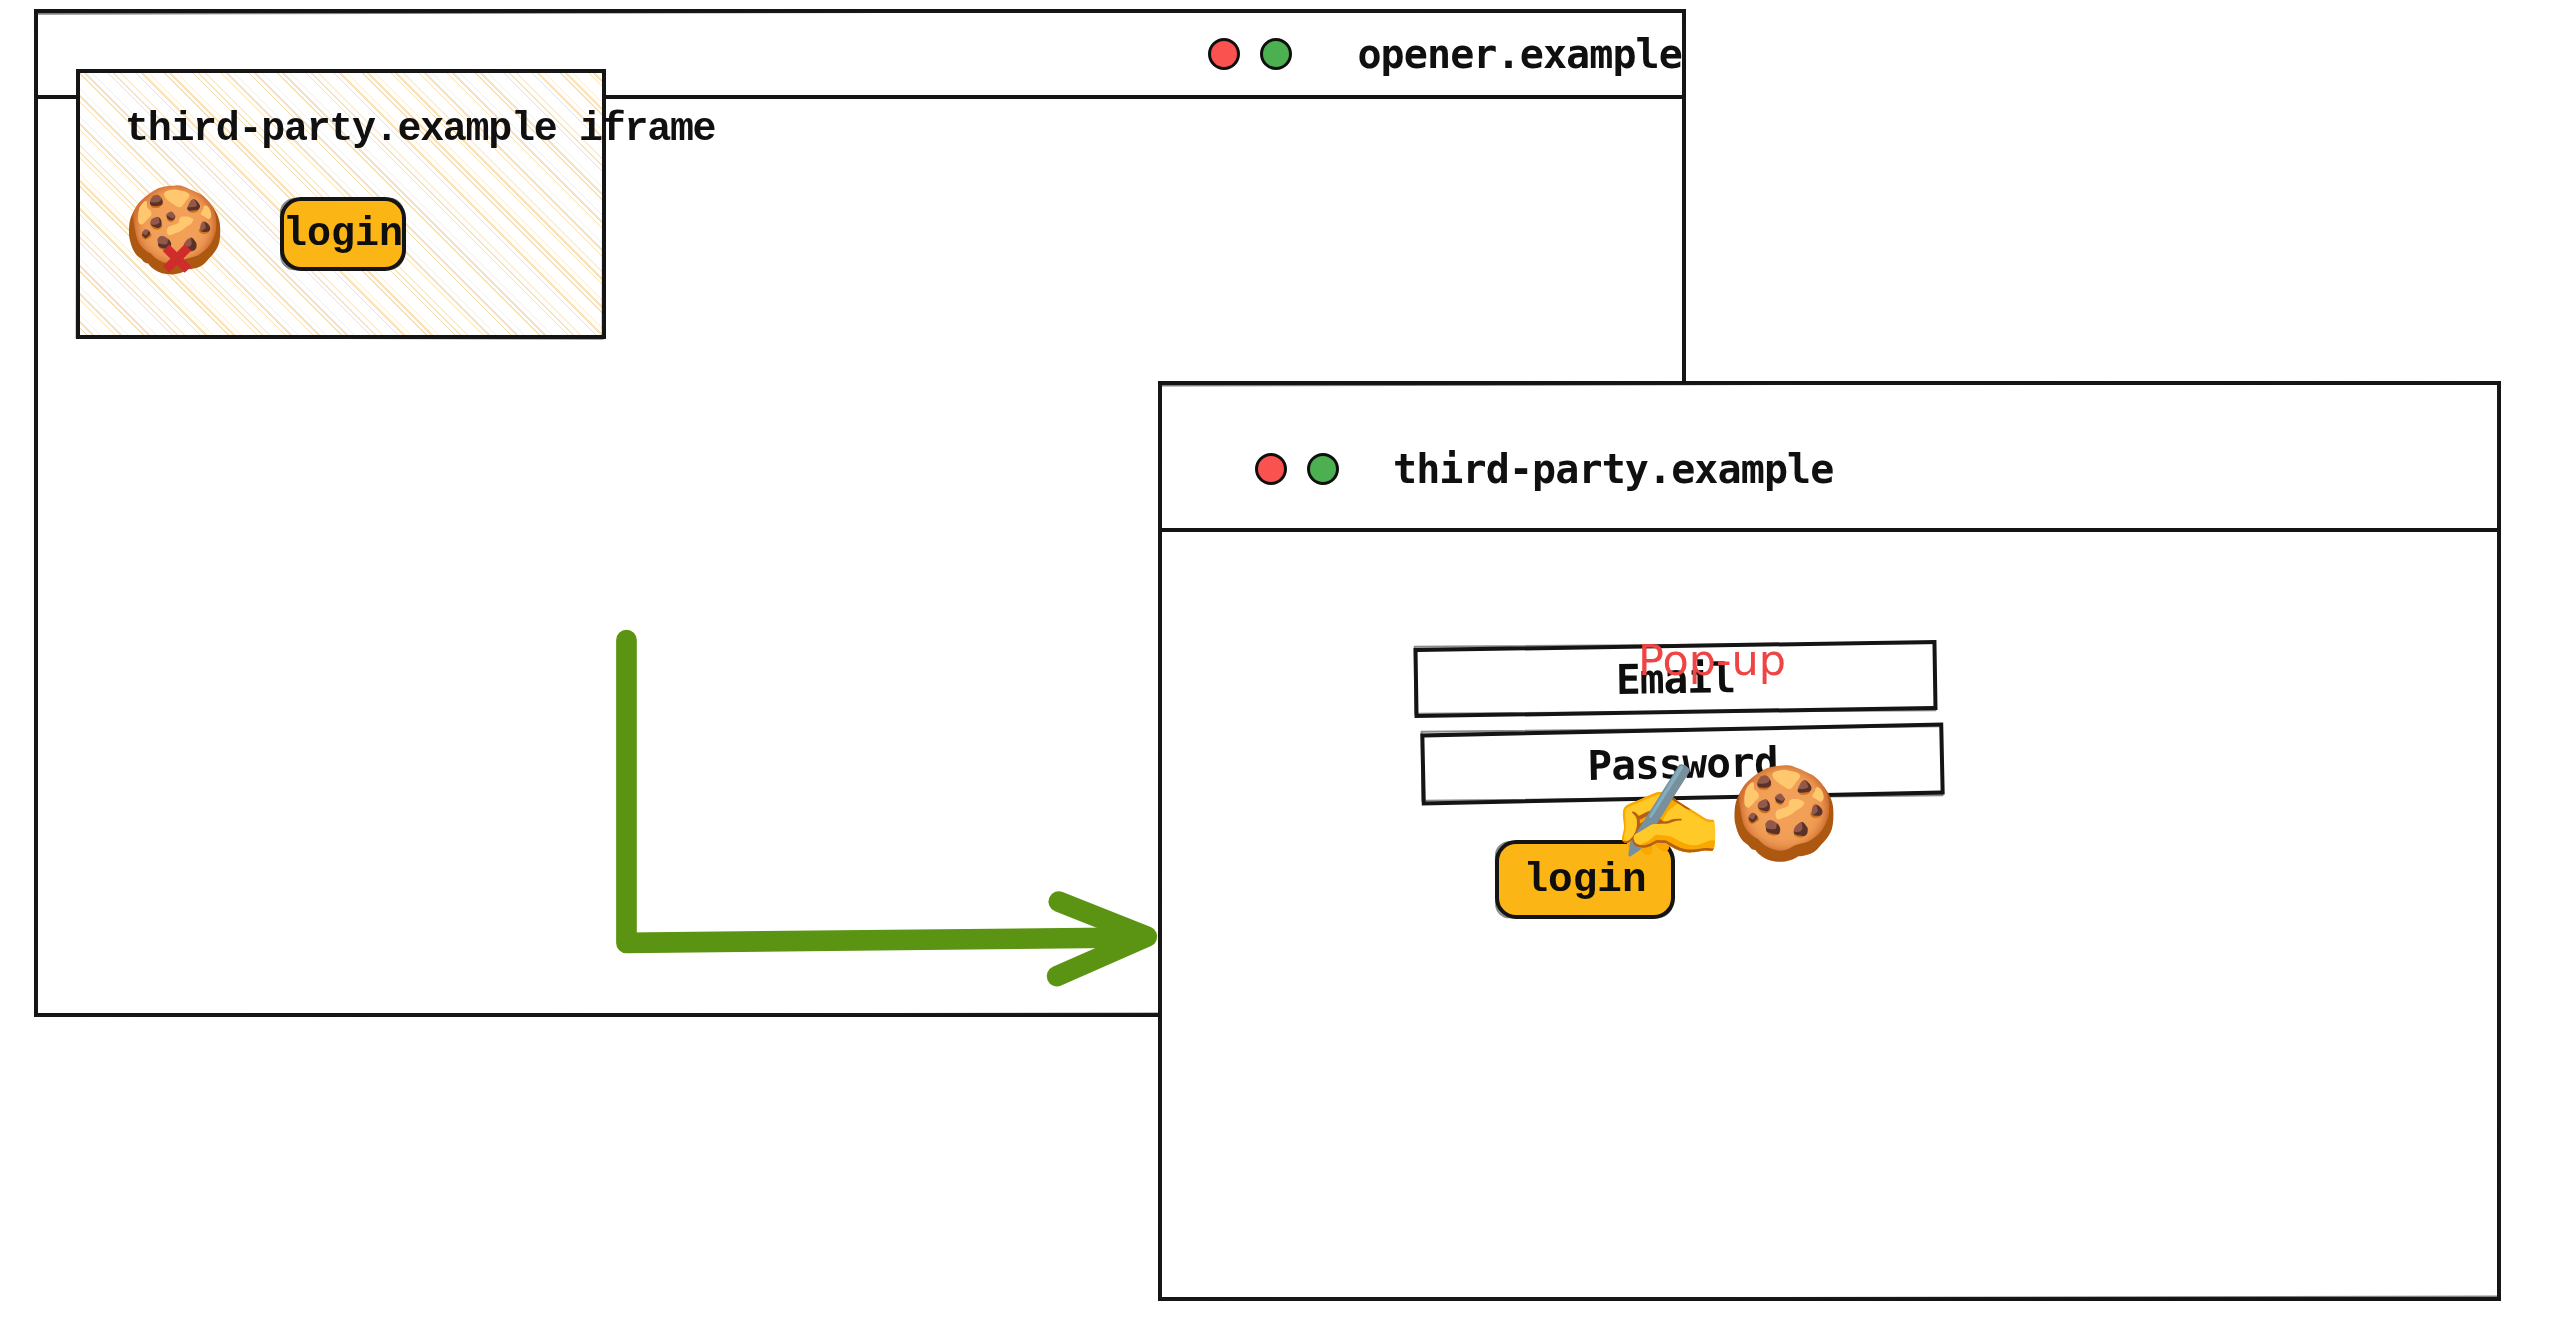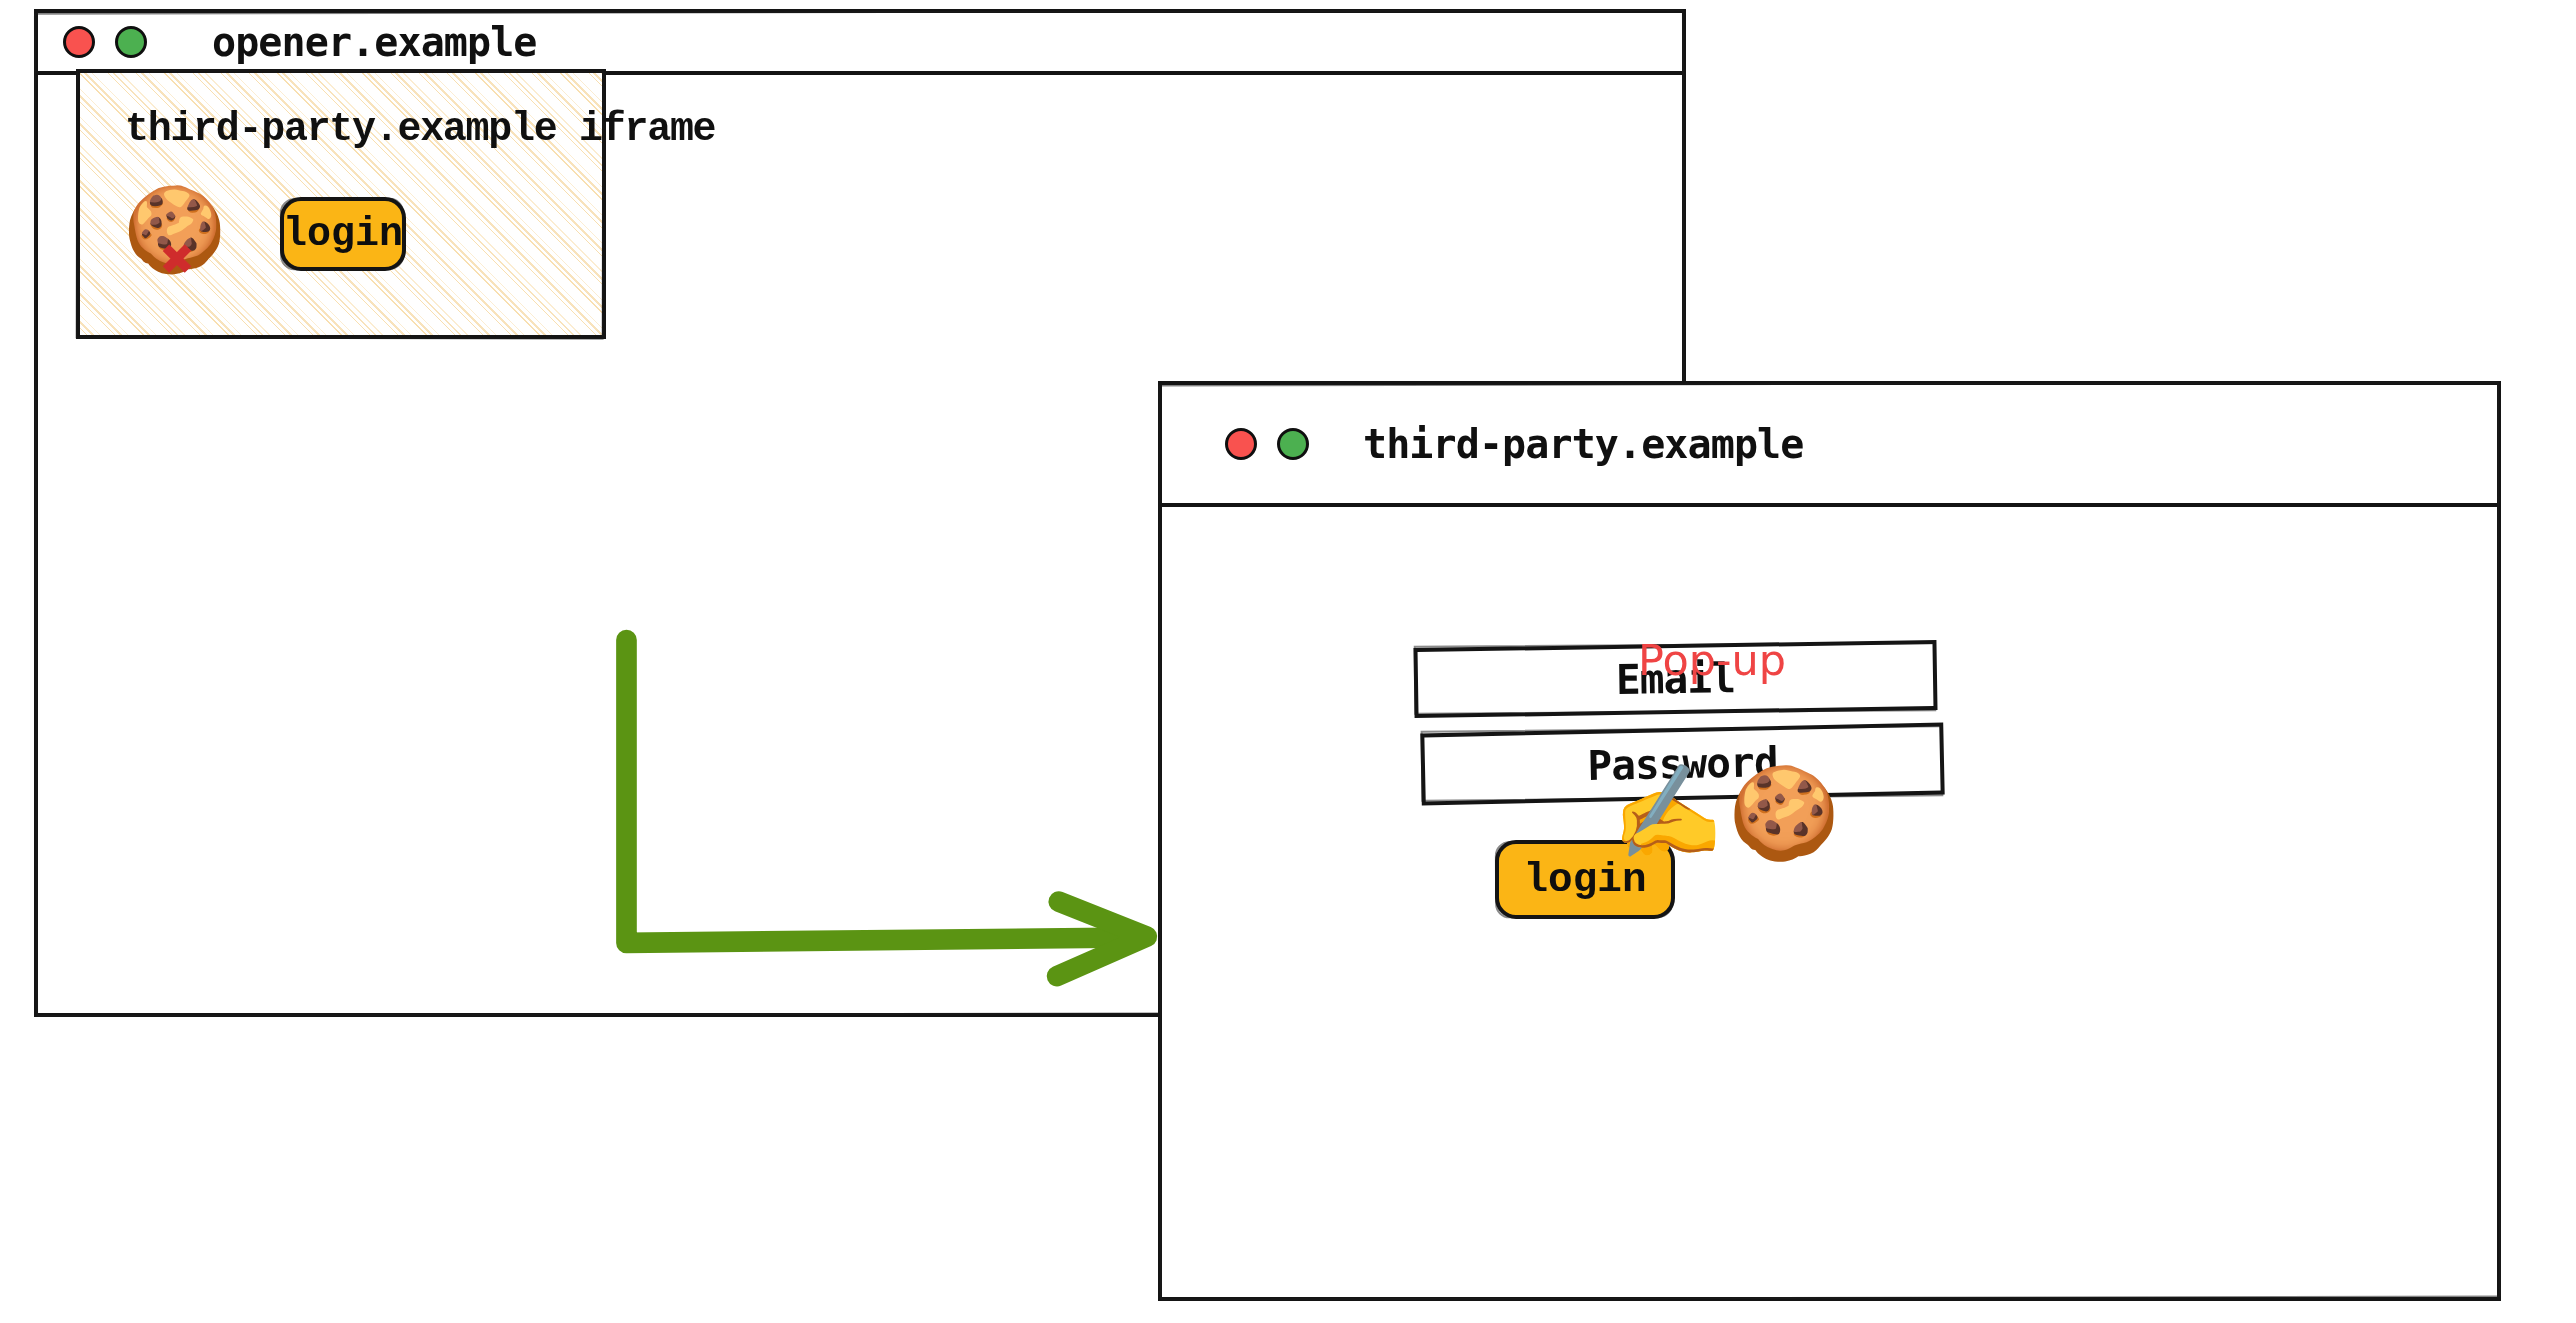--- a/index.html
+++ b/index.html
@@ -93,23 +93,24 @@
 
   
   #opener-window {
     left: 34px;
     top: 9px;
     width: 1652px;
     height: 1008px;
     z-index: 2;
   }
   #opener-window .titlebar {
-    height: 62px;
+    height: 86px;
     padding-left: 25px;
     background: #ffffff;
+    justify-content: flex-end;
   }
   #opener-window .win-title {
     font-size: 40px;
     letter-spacing: -0.9px;
     margin-left: 65px;
   }
 
   
   #iframe-box {
     position: absolute;
@@ -216,21 +217,22 @@
   
   #popup-window {
     left: 1158px;
     top: 381px;
     width: 1343px;
     height: 920px;
     z-index: 8;
   }
   #popup-window .titlebar {
     height: 122px;
-    padding-left: 63px;
+    padding-left: 93px;
+    margin-top: 25px;
   }
   #popup-window .win-title {
     font-size: 40px;
     letter-spacing: -0.9px;
     margin-left: 54px;
   }
   #popup-body {
     position: absolute;
     left: 0; right: 0;
     top: 122px;

